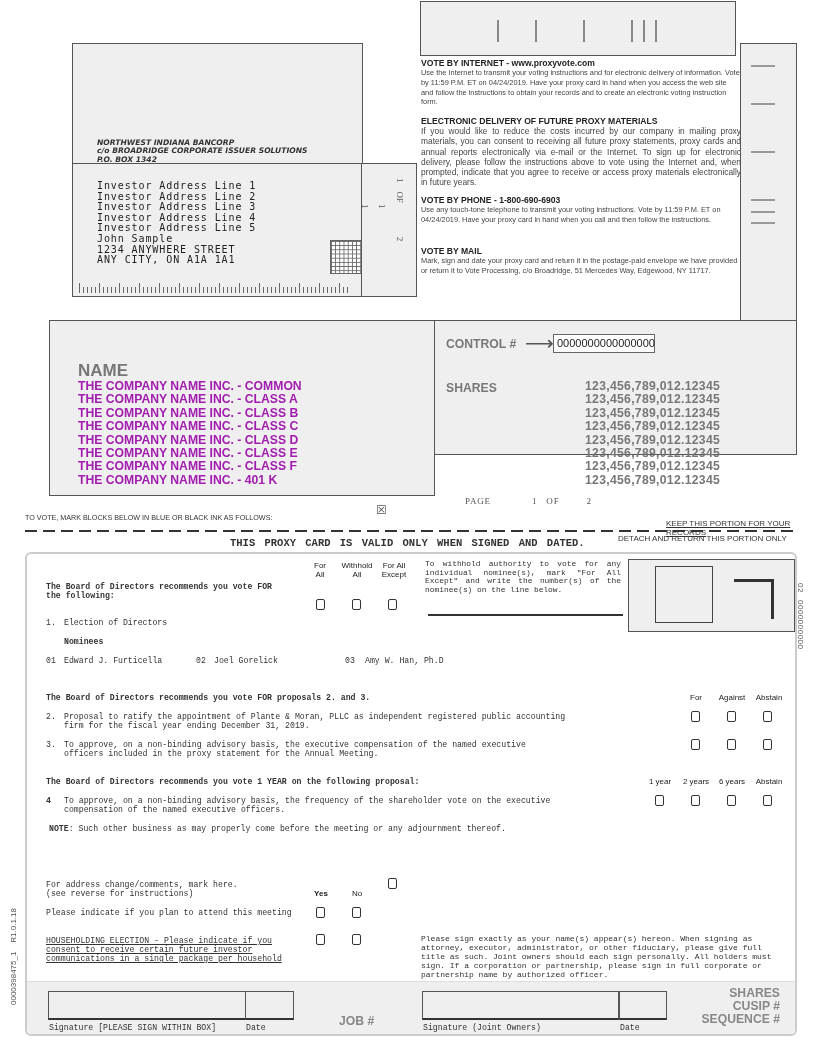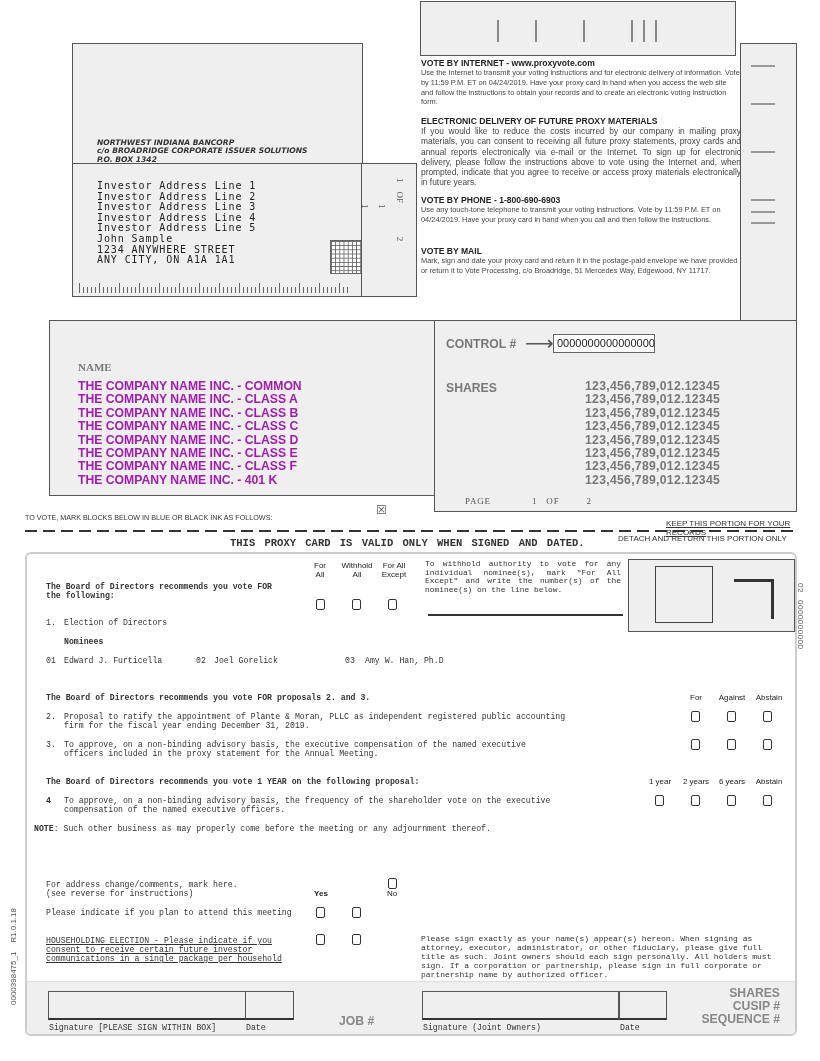--- a/index.html
+++ b/index.html
@@ -83,34 +83,34 @@
 <div class="abs box" style="left:740px;top:43px;width:57px;height:280px;">
   <div class="hbar" style="top:21px;"></div>
   <div class="hbar" style="top:59px;"></div>
   <div class="hbar" style="top:107px;"></div>
   <div class="hbar" style="top:155px;"></div>
   <div class="hbar" style="top:167px;"></div>
   <div class="hbar" style="top:178px;"></div>
 </div>
 
 <div class="abs box" style="left:49px;top:320px;width:386px;height:176px;">
-  <div class="abs" style="left:28px;top:40px;font-weight:bold;font-size:11px;color:#777;font-family:Liberation Serif, serif;">NAME</div>
+  <div class="abs" style="left:28px;top:40px;font-weight:bold;font-size:17px;color:#777;">NAME</div>
   <div class="abs" style="left:28px;top:59px;">
     <div class="company">THE COMPANY NAME INC. - COMMON</div>
     <div class="company">THE COMPANY NAME INC. - CLASS A</div>
     <div class="company">THE COMPANY NAME INC. - CLASS B</div>
     <div class="company">THE COMPANY NAME INC. - CLASS C</div>
     <div class="company">THE COMPANY NAME INC. - CLASS D</div>
     <div class="company">THE COMPANY NAME INC. - CLASS E</div>
     <div class="company">THE COMPANY NAME INC. - CLASS F</div>
     <div class="company">THE COMPANY NAME INC. - 401 K</div>
   </div>
 </div>
 
-<div class="abs box" style="left:434px;top:320px;width:363px;height:192px;">
+<div class="abs box" style="left:434px;top:320px;width:363px;height:135px;">
   <div class="abs" style="left:11px;top:16px;font-weight:bold;font-size:12.2px;color:#777;">CONTROL #</div>
   <div class="abs" style="left:90px;top:10px;font-size:20px;color:#555;">⟶</div>
   <div class="abs" style="left:118px;top:13px;width:102px;height:19px;border:1.2px solid #666;background:#fff;font-size:11px;padding:2px 3px;color:#222;">0000000000000000</div>
   <div class="abs" style="left:11px;top:60px;font-weight:bold;font-size:12.2px;color:#777;">SHARES</div>
   <div class="abs" style="left:150px;top:59px;">
     <div class="share">123,456,789,012.12345</div>
     <div class="share">123,456,789,012.12345</div>
     <div class="share">123,456,789,012.12345</div>
     <div class="share">123,456,789,012.12345</div>
     <div class="share">123,456,789,012.12345</div>
@@ -200,29 +200,29 @@
 <div class="abs colhead" style="left:715px;top:777px;width:34px;">6 years</div>
 <div class="abs colhead" style="left:752px;top:777px;width:34px;">Abstain</div>
 
 <div class="abs small-mono" style="left:46px;top:796px;font-weight:bold;">4</div>
 <div class="abs small-mono" style="left:64px;top:796px;width:490px;">To approve, on a non-binding advisory basis, the frequency of the shareholder vote on the executive compensation of the named executive officers.</div>
 <div class="chk" style="left:655px;top:795px;"></div>
 <div class="chk" style="left:691px;top:795px;"></div>
 <div class="chk" style="left:727px;top:795px;"></div>
 <div class="chk" style="left:763px;top:795px;"></div>
 
-<div class="abs small-mono" style="left:34px;top:824px;text-align:center;">
+<div class="abs small-mono" style="left:49px;top:824px;text-align:center;">
   <b>NOTE</b><span>: Such other business as may properly come before the meeting or any adjournment thereof.</span>
 </div>
 
 <div class="abs small-mono" style="left:46px;top:880px;white-space:pre-line;">For address change/comments, mark here.
 (see reverse for instructions)</div>
 <div class="chk" style="left:388px;top:878px;"></div>
 <div class="abs colhead" style="left:310px;top:889px;width:22px;font-weight:bold;">Yes</div>
-<div class="abs colhead" style="left:346px;top:889px;width:22px;font-weight:normal;margin-left:35px;">No</div>
+<div class="abs colhead" style="left:346px;top:889px;width:22px;font-weight:normal;">No</div>
 
 <div class="abs small-mono" style="left:46px;top:908px;">Please indicate if you plan to attend this meeting</div>
 <div class="chk" style="left:316px;top:907px;"></div>
 <div class="chk" style="left:352px;top:907px;"></div>
 
 <div class="abs small-mono" style="left:46px;top:936px;width:262px;text-decoration:underline;">HOUSEHOLDING ELECTION - Please indicate if you consent to receive certain future investor communications in a single package per household</div>
 <div class="chk" style="left:316px;top:934px;"></div>
 <div class="chk" style="left:352px;top:934px;"></div>
 
 <div class="abs small-mono" style="left:421px;top:935px;width:355px;font-size:8px;line-height:8.9px;">Please sign exactly as your name(s) appear(s) hereon. When signing as attorney, executor, administrator, or other fiduciary, please give full title as such. Joint owners should each sign personally. All holders must sign. If a corporation or partnership, please sign in full corporate or partnership name by authorized officer.</div>

